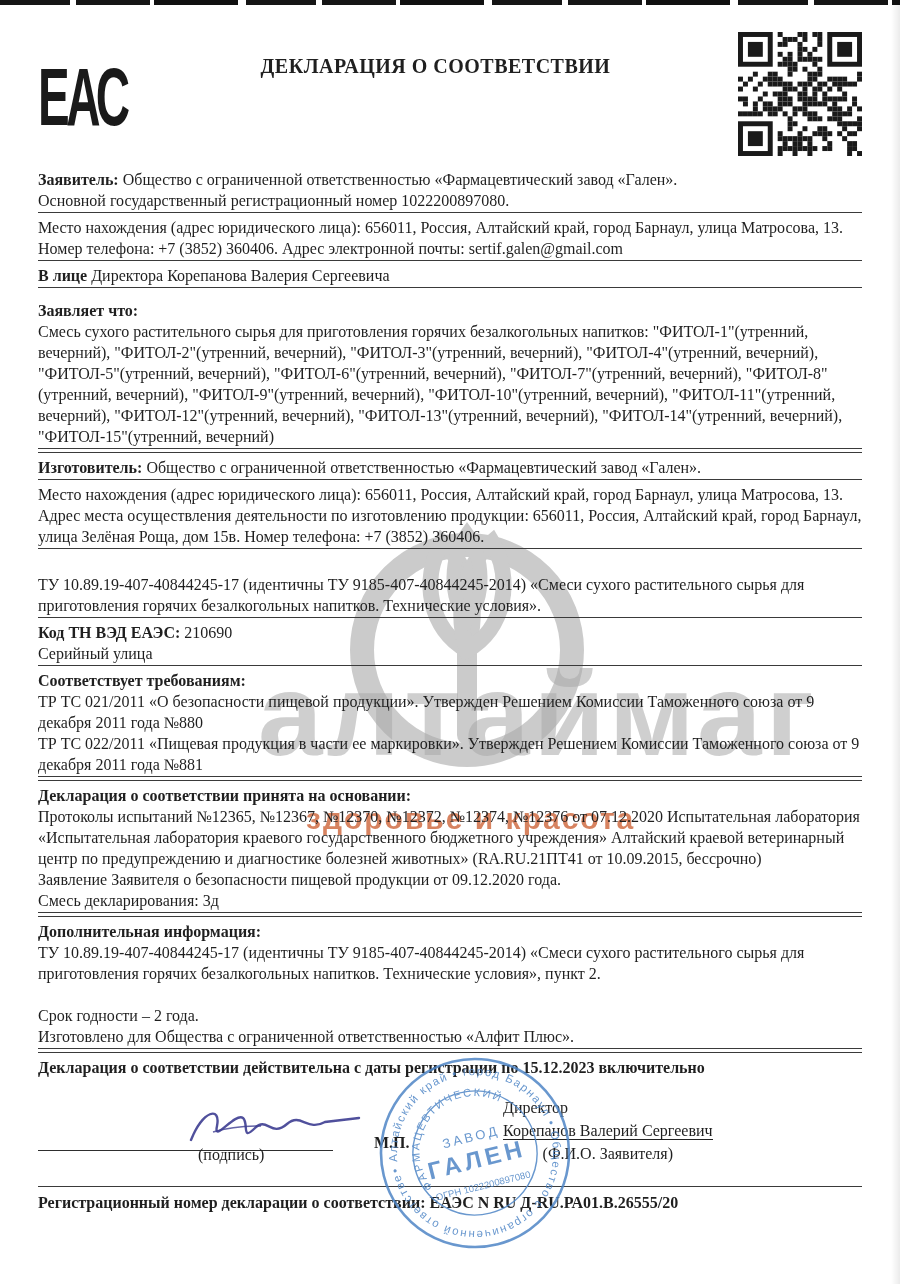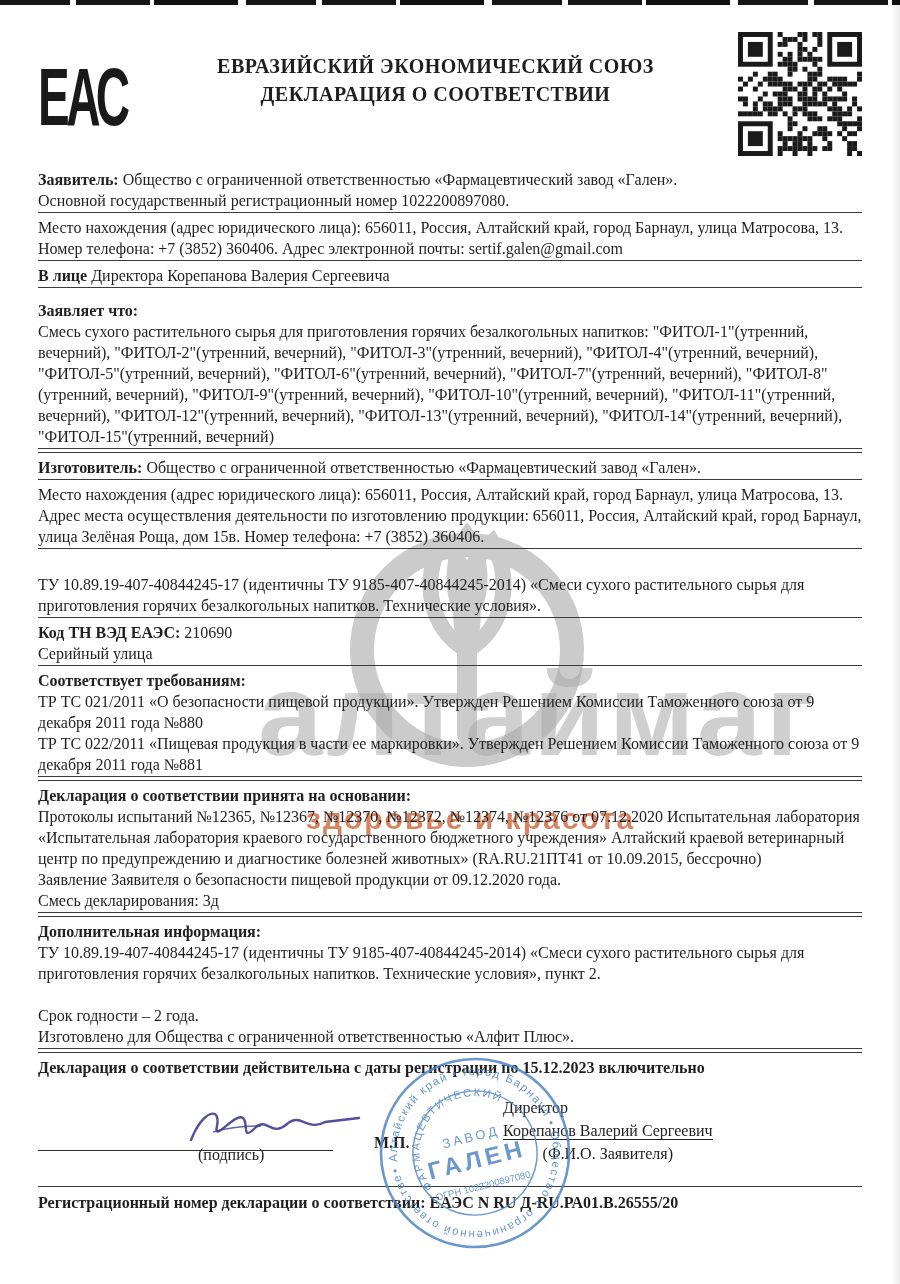--- a/index.html
+++ b/index.html
@@ -66,21 +66,20 @@
   <div class="wm wm-brand">алтаймаг</div>
   <div class="wm wm-tag">здоровье и красота</div>
 
   <div class="content">
 
     <div class="hdr">
       <div class="eac-box">
         <div class="eac-mark">ЕАС</div>
       </div>
       <div class="titles">
-        <div>ЕВРАЗИЙСКИЙ ЭКОНОМИЧЕСКИЙ СОЮЗ</div>
         <div>ДЕКЛАРАЦИЯ О СООТВЕТСТВИИ</div>
       </div>
       <svg id="qr" class="qr-box" viewBox="0 0 125 125">
           <g fill="#1a1a1a">
             <rect x="40" y="0" width="5" height="5"></rect>
             <rect x="60" y="0" width="5" height="5"></rect>
             <rect x="65" y="0" width="5" height="5"></rect>
             <rect x="75" y="0" width="5" height="5"></rect>
             <rect x="80" y="0" width="5" height="5"></rect>
             <rect x="45" y="5" width="5" height="5"></rect>

